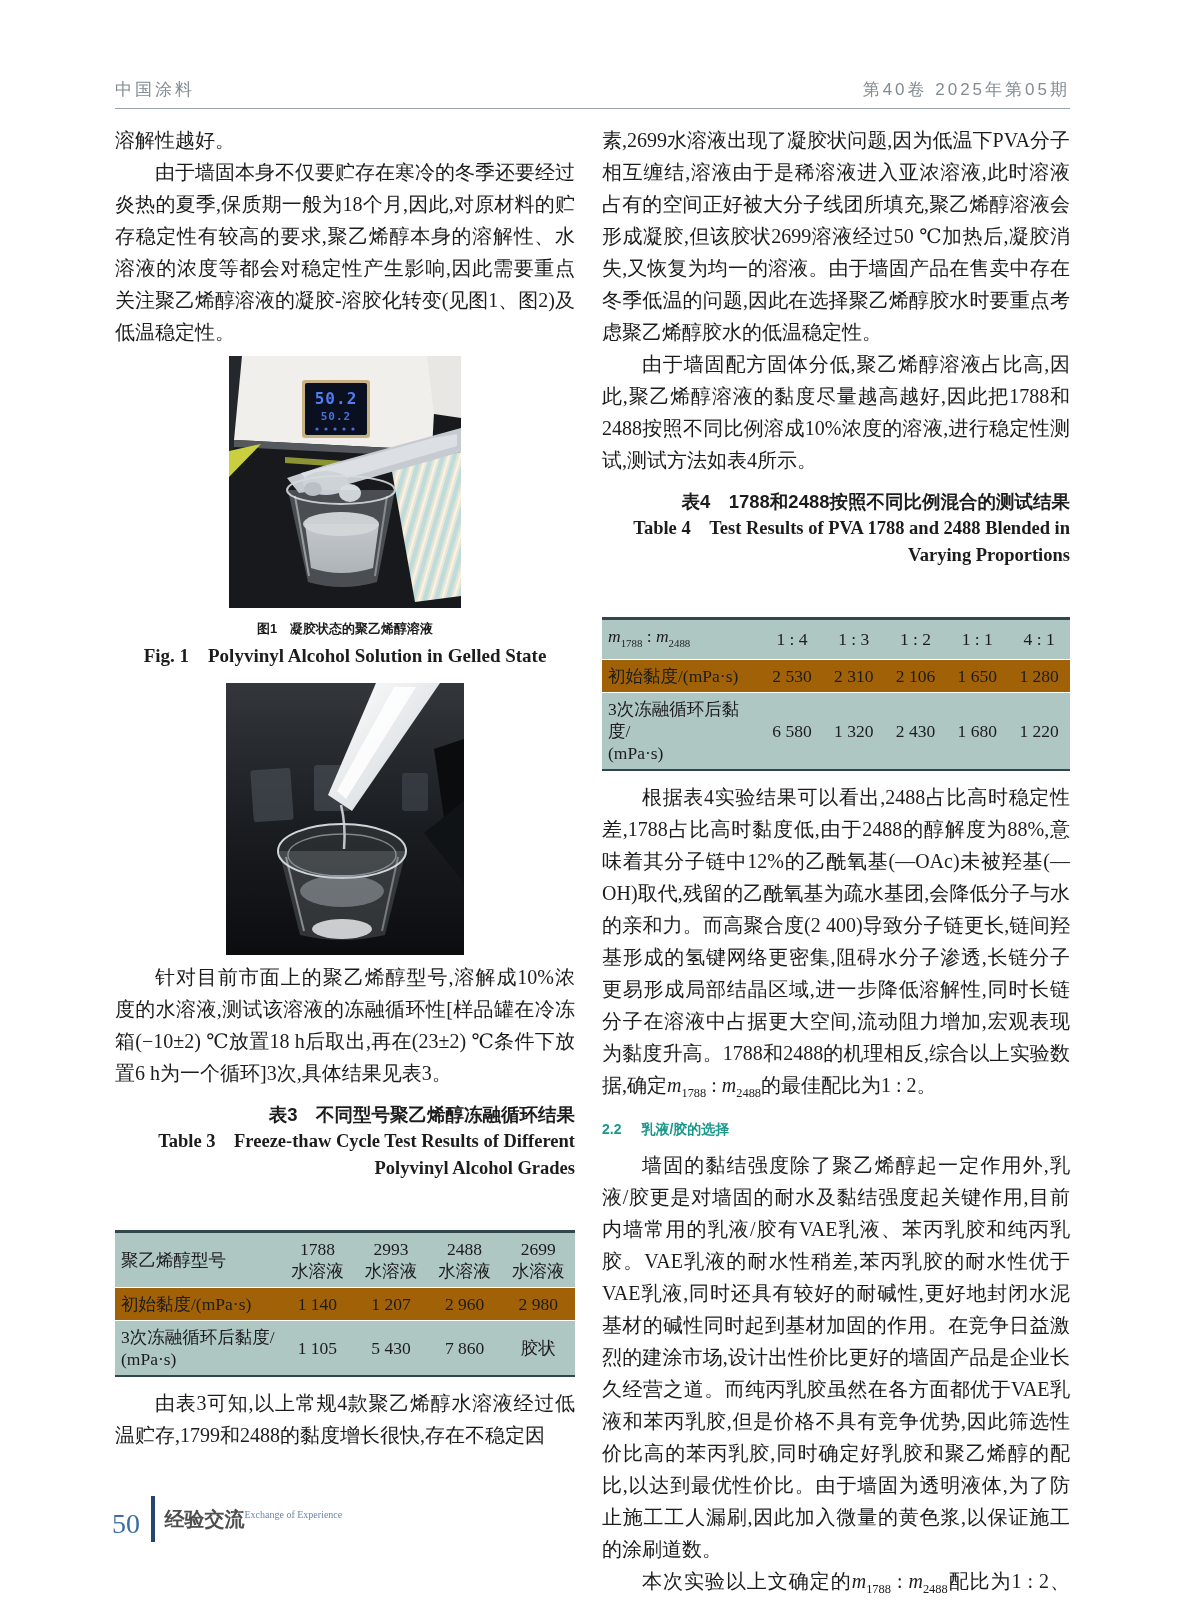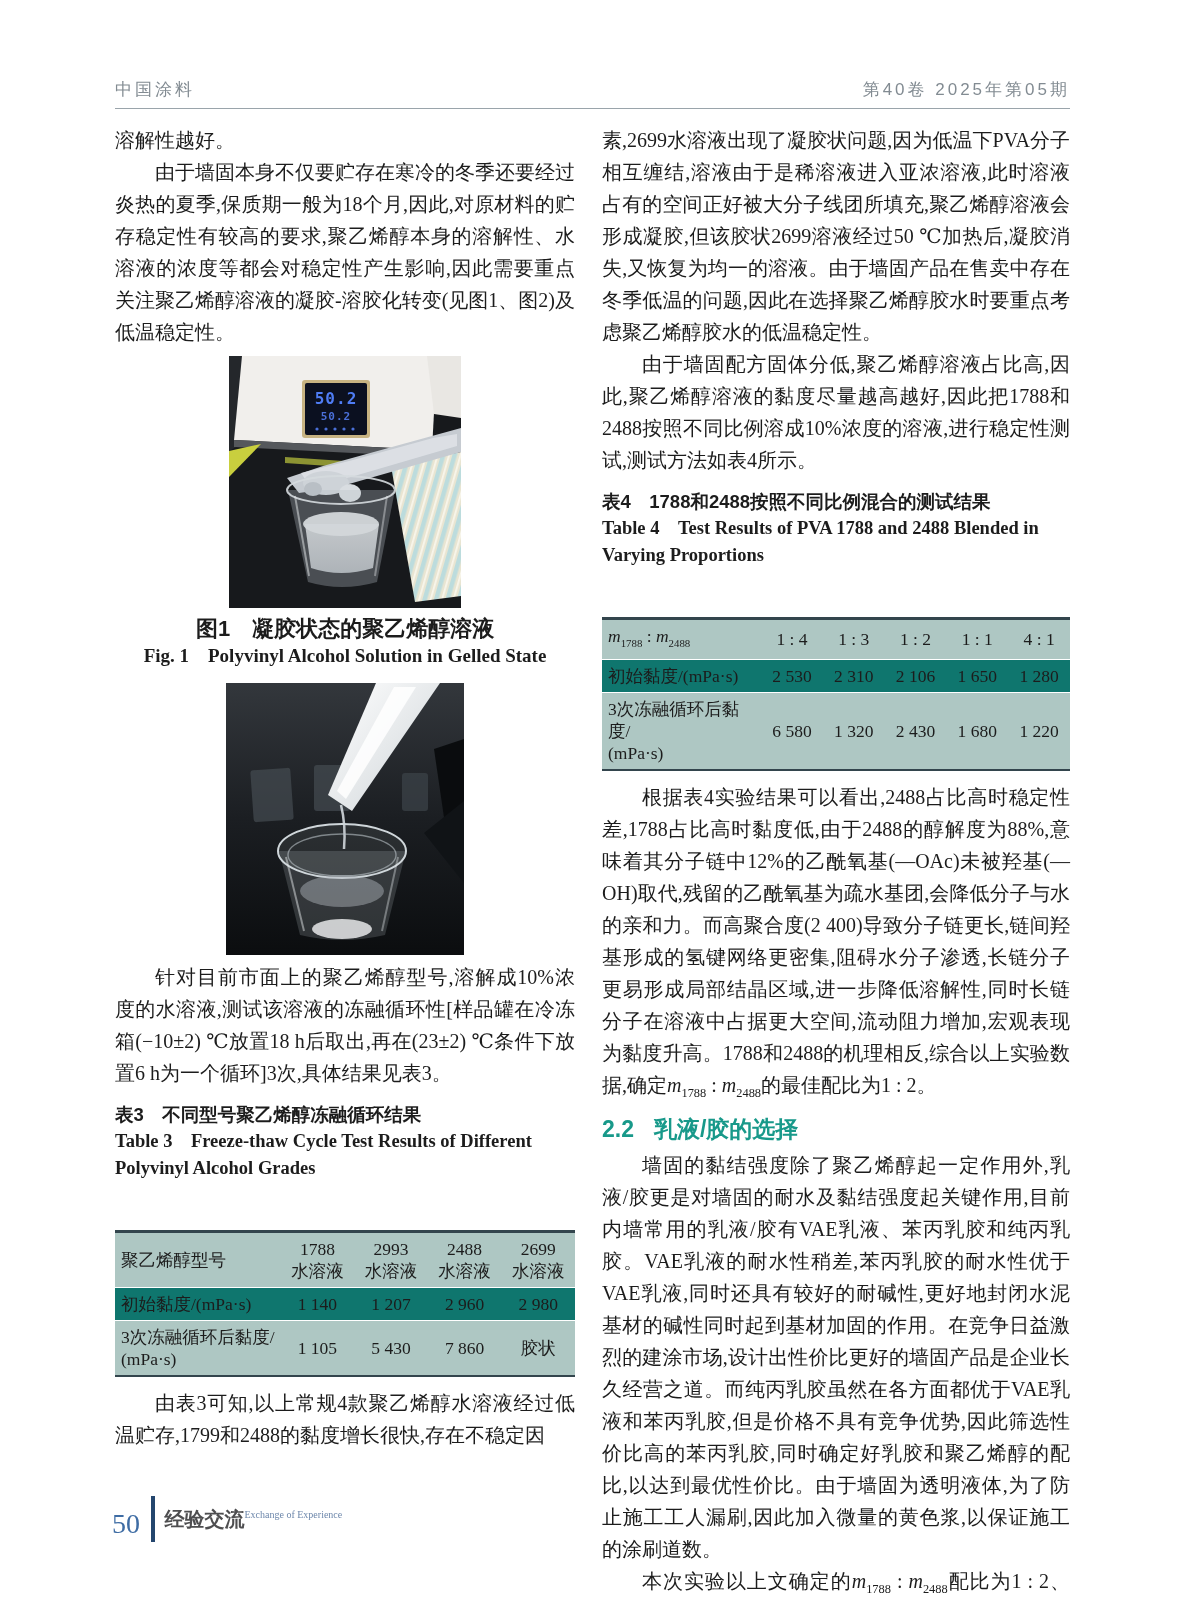--- a/index.html
+++ b/index.html
@@ -41,54 +41,54 @@
     text-justify:inter-ideograph;
   }
   p.indent{text-indent:2em;}
   .var{font-style:italic;}
   sub{font-size:0.62em;}
   
   figure.fig{margin:8px 0 6px 0;text-align:center;}
   figure.fig svg{display:block;margin:0 auto;}
   .cap-zh{
     font-family:"Liberation Sans","DejaVu Sans",sans-serif;
-    font-weight:bold;font-size:22px;line-height:27px;margin-top:7px;
+    font-weight:bold;font-size:13px;line-height:27px;margin-top:7px;
   }
   .cap-en{
     font-family:"Liberation Serif","DejaVu Serif",serif;
     font-weight:bold;font-size:19px;line-height:27px;
   }
   .cap-gap{margin-left:1em;}
   
-  .tbl-title{text-align:left;margin:12px 0 8px 0;}
+  .tbl-title{text-align:right;margin:12px 0 8px 0;}
   .tbl-zh{
     font-family:"Liberation Sans","DejaVu Sans",sans-serif;
     font-weight:bold;font-size:18.5px;line-height:27px;
   }
   .tbl-en{
     font-family:"Liberation Serif","DejaVu Serif",serif;
     font-weight:bold;font-size:18.5px;line-height:27px;
   }
   
   table.datatable{
     width:100%;border-collapse:collapse;
     border-top:3px solid #33454d;border-bottom:2.5px solid #33454d;
     font-size:17.5px;margin-bottom:10px;margin-top:40px;
   }
   table.datatable tr.teal{background:var(--table_teal);}
-  table.datatable tr.white{background:#0f766e;}
+  table.datatable tr.white{background:#a16207;}
   table.datatable th,table.datatable td{
     font-weight:normal;text-align:center;padding:5px 1px;line-height:22px;
     border-top:1.5px solid #ffffff;
   }
   table.datatable .lbl{text-align:left;padding-left:6px;}
   .blk{display:block;}
   
   h3.section-head{
-    margin:4px 0 4px 0;font-size:23px;line-height:32px;
+    margin:4px 0 4px 0;font-size:14px;line-height:32px;
     font-family:"Liberation Sans","DejaVu Sans",sans-serif;
     font-weight:bold;color:var(--heading_teal);
   }
   h3.section-head .sec-num{margin-right:20px;}
   
   .page-footer{
     position:absolute;left:112px;top:1496px;
     display:flex;align-items:center;
   }
   .page-num{

